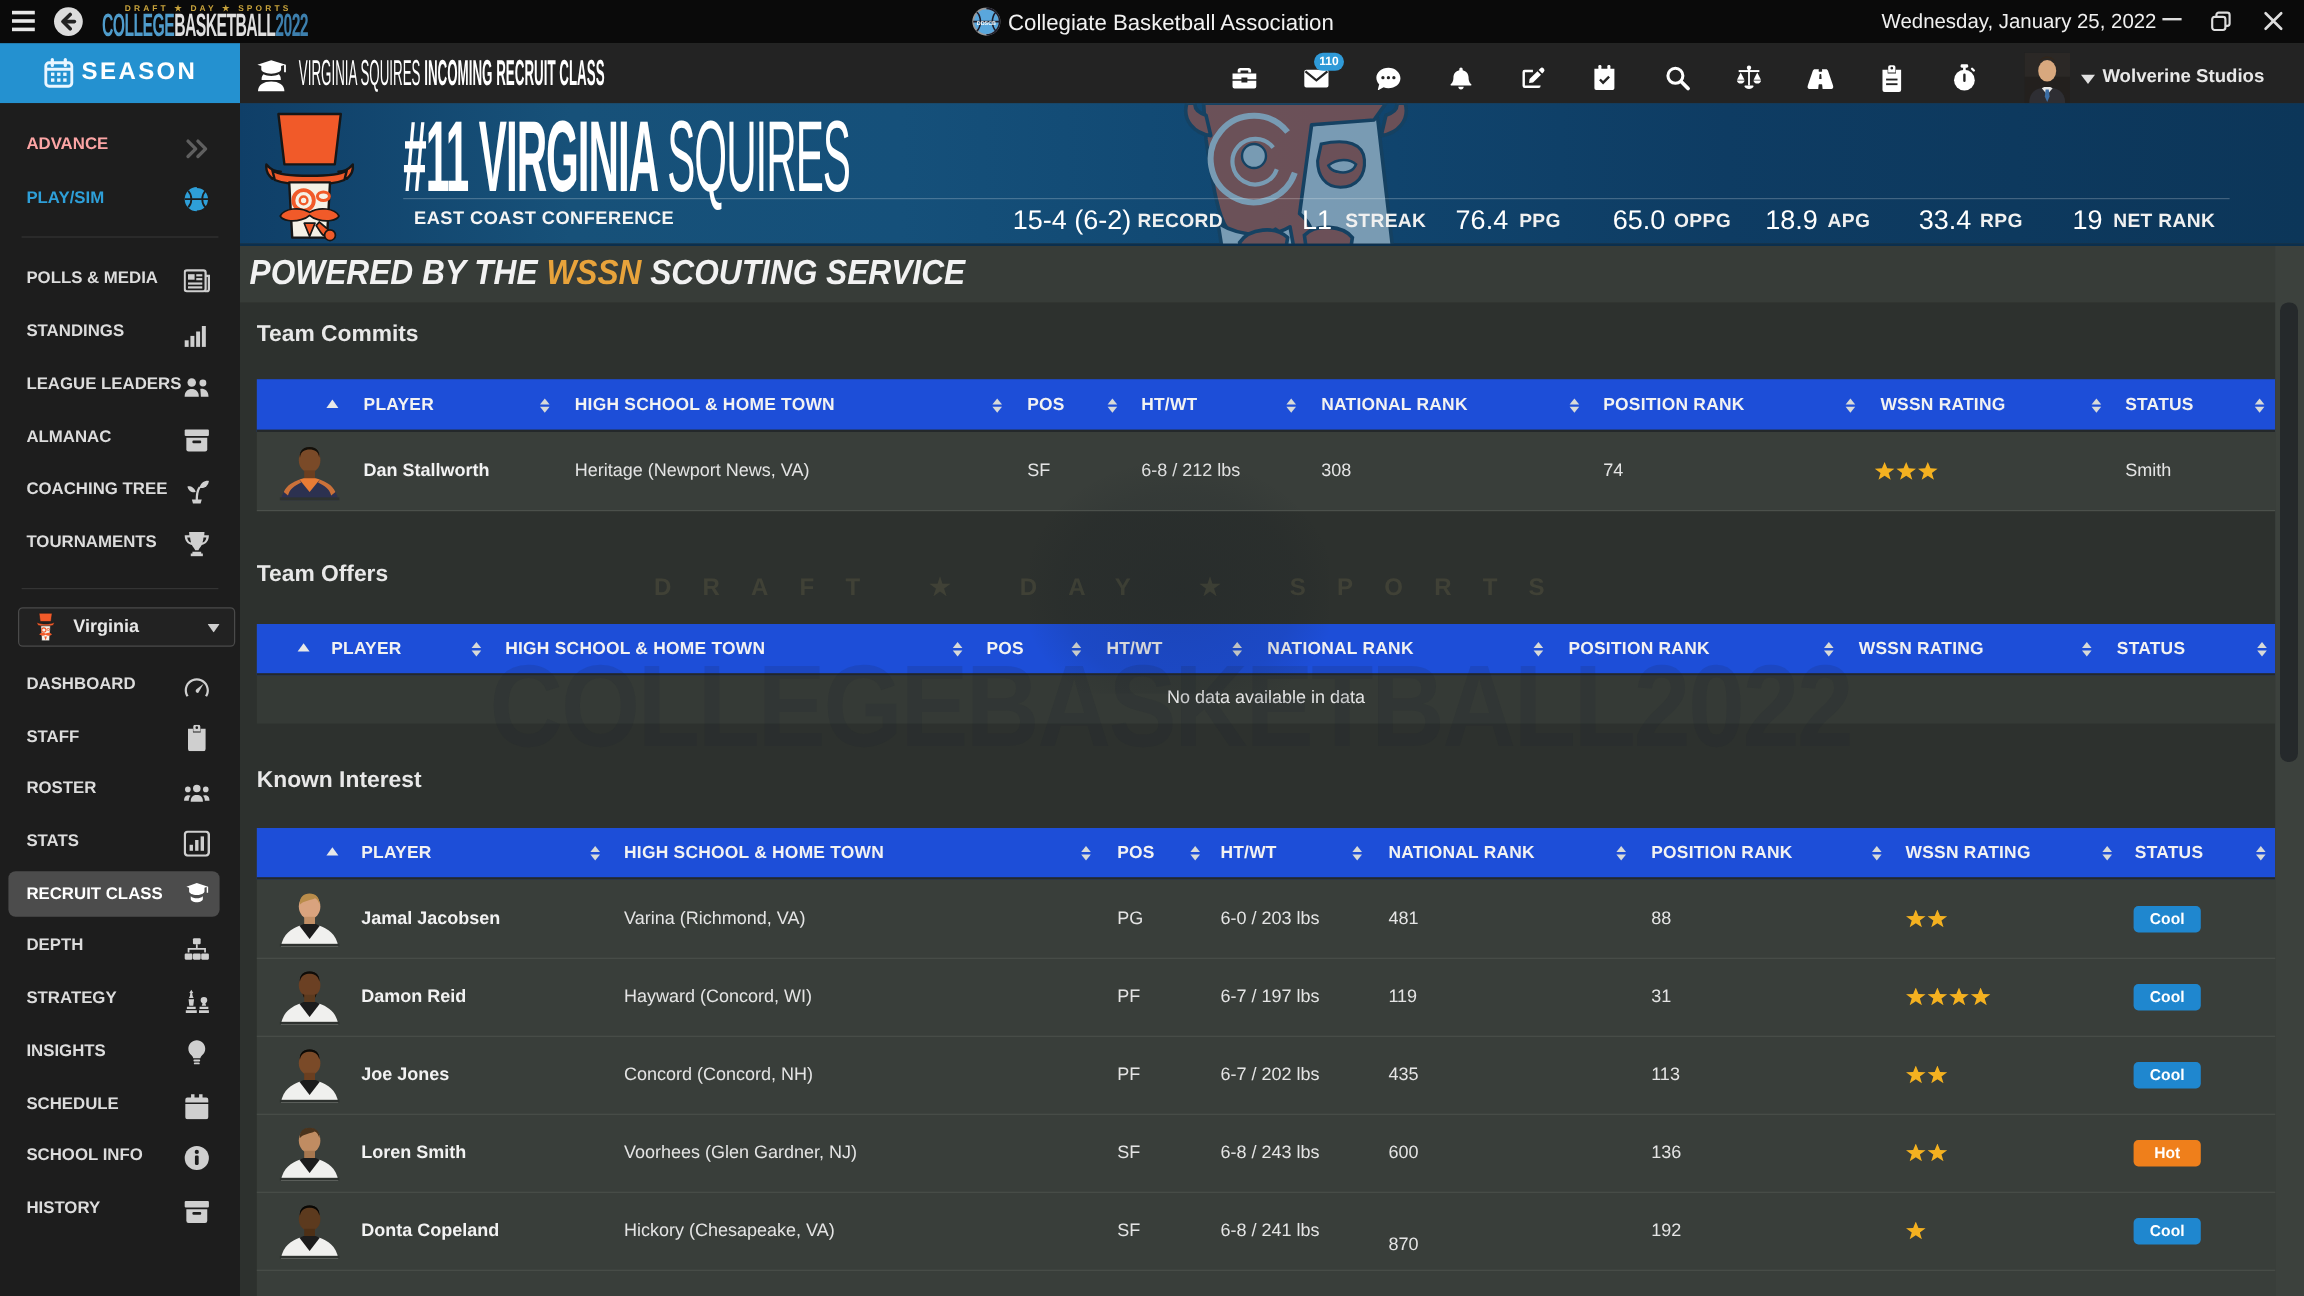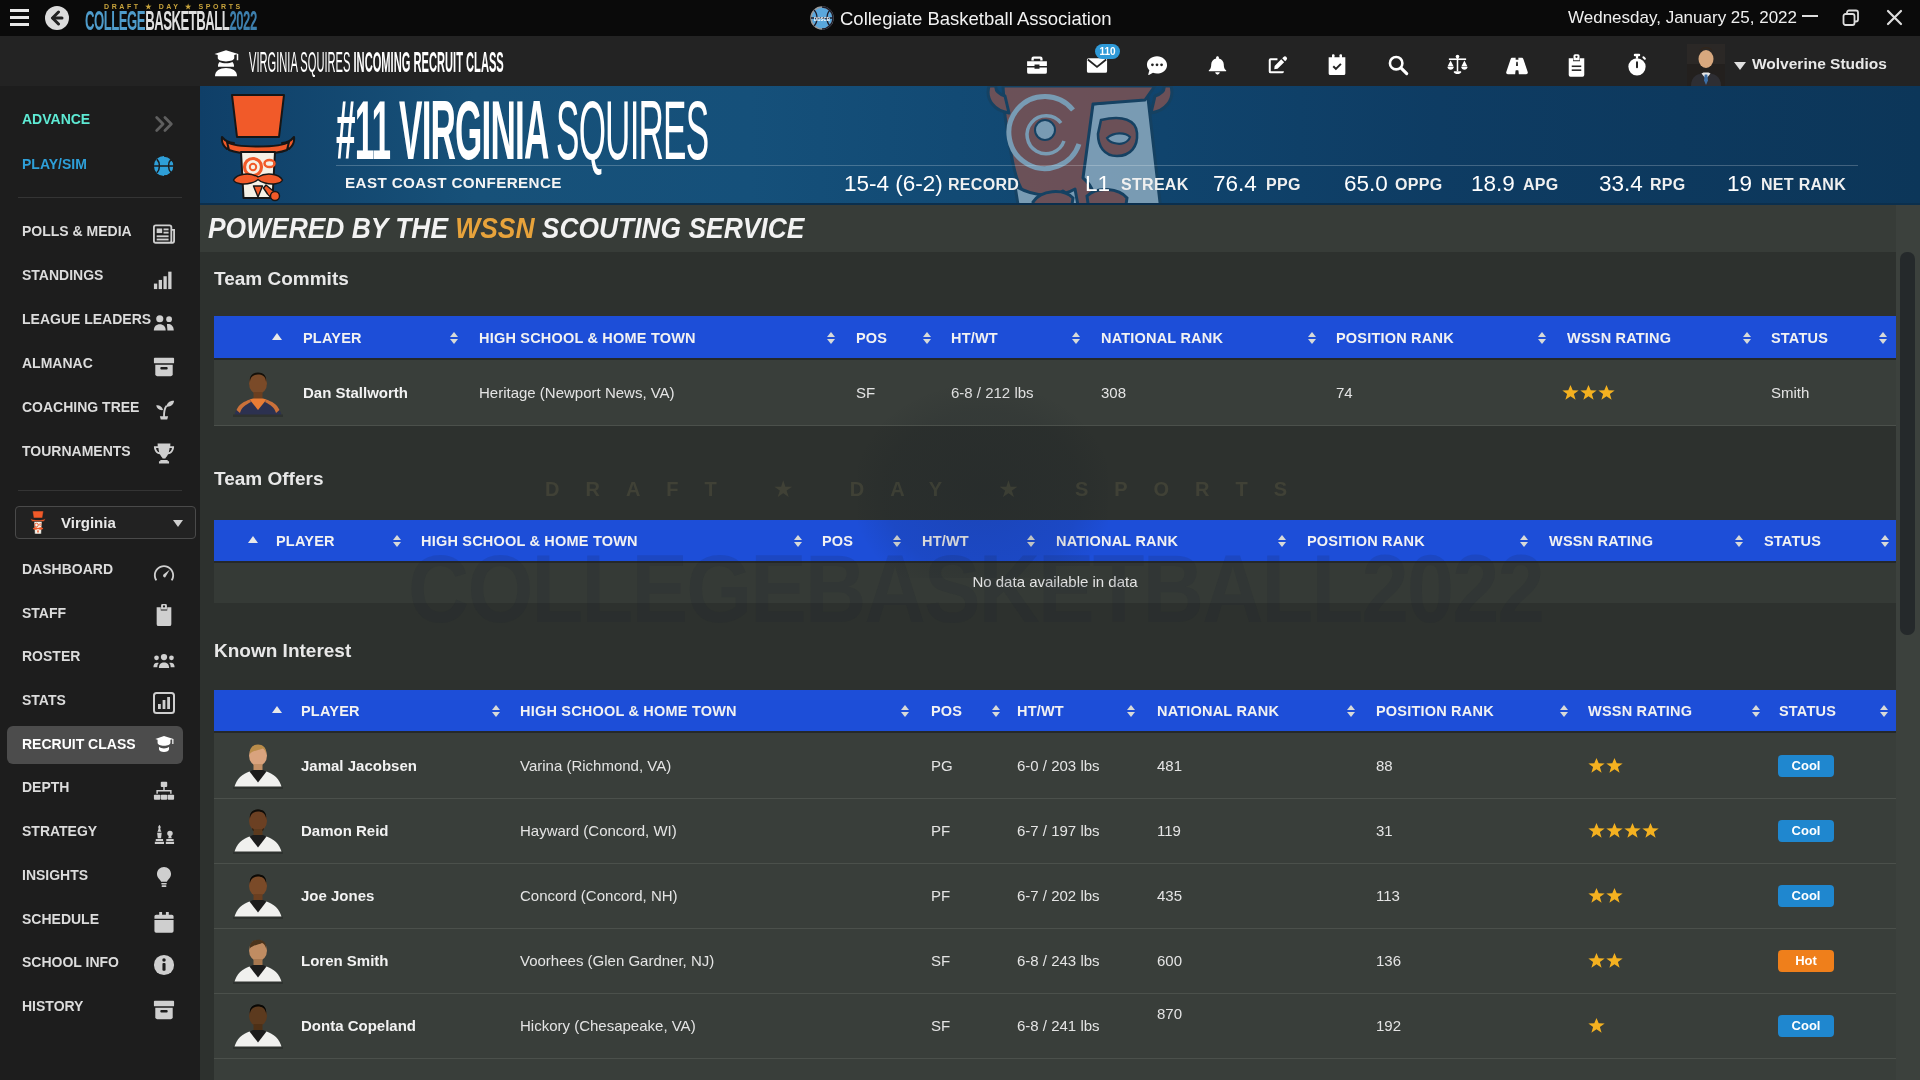--- a/index.html
+++ b/index.html
@@ -109,20 +109,36 @@
   <svg class="winbtn" style="left:1842px;top:9px" width="18" height="18" viewBox="0 0 18 18">
         <rect x="5" y="1.5" width="11" height="11" rx="2" fill="none" stroke="#ddd" stroke-width="1.8"></rect>
         <rect x="1.5" y="5" width="11" height="11" rx="2" fill="#0a0a0a" stroke="#ddd" stroke-width="1.8"></rect>
       </svg>
   <svg class="winbtn" style="left:1886px;top:9px" width="17" height="17" viewBox="0 0 17 17">
         <path d="M2 2 L15 15 M15 2 L2 15" stroke="#ddd" stroke-width="2.2" stroke-linecap="round"></path>
       </svg>
 </div>
 
 <div id="navbar">
+  <div id="seasontab">
+    <svg style="position:absolute;left:36px;top:12px" width="26" height="26" viewBox="0 0 24 24">
+          <rect x="2" y="4" width="20" height="18" rx="2.5" fill="none" stroke="#eaf6ff" stroke-width="2.2"></rect>
+          <path d="M2 9 L22 9" stroke="#eaf6ff" stroke-width="2.2"></path>
+          <path d="M7 1.5 L7 6 M17 1.5 L17 6" stroke="#eaf6ff" stroke-width="2.5" stroke-linecap="round"></path>
+          <g fill="#eaf6ff">
+            <rect x="6" y="11.5" width="2.6" height="2.6"></rect>
+            <rect x="10.7" y="11.5" width="2.6" height="2.6"></rect>
+            <rect x="15.4" y="11.5" width="2.6" height="2.6"></rect>
+            <rect x="6" y="16" width="2.6" height="2.6"></rect>
+            <rect x="10.7" y="16" width="2.6" height="2.6"></rect>
+            <rect x="15.4" y="16" width="2.6" height="2.6"></rect>
+          </g>
+        </svg>
+    <div class="lbl">SEASON</div>
+  </div>
   <svg style="position:absolute;left:211px;top:12px" width="30" height="30" viewBox="0 0 24 24" fill="#fff">
         <path d="M12 1.8 L2.8 4.8 L5.4 5.6 L5.4 8 C5.4 9.5 8.3 10.7 12 10.7 C15.7 10.7 18.6 9.5 18.6 8 L18.6 5.6 L20.6 5 L20.6 9.8 L21.8 9.8 L21.8 4.8 Z"></path>
         <path d="M12 12.2 C10 12.2 8.2 11.8 6.9 11.1 C6.1 11.9 5.6 13 5.6 14.2 L5.6 15 L18.4 15 L18.4 14.2 C18.4 13 17.9 11.9 17.1 11.1 C15.8 11.8 14 12.2 12 12.2 Z"></path>
         <path d="M3.2 22.5 C3.2 18.2 7 16 12 16 C17 16 20.8 18.2 20.8 22.5 Z"></path>
       </svg>
   <div id="pagetitle"><span class="lt">VIRGINIA SQUIRES </span>INCOMING RECRUIT CLASS</div>
 
   <svg style="position:absolute;left:1687px;top:8px" width="38" height="42" viewBox="0 0 38 42">
     <rect width="38" height="42" fill="#23201e"></rect>
     <rect width="38" height="20" fill="#2b2826"></rect>
@@ -193,21 +209,21 @@
     </svg>
 <svg style="position:absolute;left:1627px;top:53px" width="20" height="24" viewBox="0 0 22 26" fill="#fff">
       <rect x="7.5" y="0.5" width="7" height="3" rx="1.2"></rect>
       <rect x="9.8" y="3" width="2.4" height="3"></rect>
       <circle cx="11" cy="15" r="9.5"></circle>
       <rect x="16.6" y="4.2" width="4.5" height="2.2" rx="1.1" transform="rotate(45 18.8 5.3)"></rect>
       <path d="M11 10 V15.5" stroke="#232323" stroke-width="2.2" stroke-linecap="round"></path>
     </svg>
 
 <div id="sidebar">
-  <div class="sbitem" style="top:25px;color:#5eead4">ADVANCE</div>
+  <div class="sbitem" style="top:25px;color:#fca5a5">ADVANCE</div>
   <svg class="sbicon" style="top:27px" width="22" height="18" viewBox="0 0 24 20">
         <path d="M4 3 L11 10 L4 17 M13 3 L20 10 L13 17" stroke="#5f5f5f" stroke-width="3" fill="none" stroke-linecap="round" stroke-linejoin="round"></path>
       </svg>
   <div class="sbitem" style="top:70px;color:#2e9fd8">PLAY/SIM</div>
   <svg class="sbicon" style="top:69px" width="21" height="21" viewBox="0 0 24 24">
         <circle cx="12" cy="12" r="11" fill="#2e9fd8"></circle>
         <path d="M12 1 A11 11 0 0 1 12 23 M1 12 H23 M4.2 4.5 C8 8.5 8 15.5 4.2 19.5 M19.8 4.5 C16 8.5 16 15.5 19.8 19.5" stroke="#1d1d1d" stroke-width="1.6" fill="none"></path>
       </svg>
   <div class="sbdiv" style="top:111px"></div>
   <div class="sbitem" style="top:137px">POLLS &amp; MEDIA</div>
@@ -649,21 +665,21 @@
     <path d="M17 12 C17.5 7.5 20.5 5.5 25 5.5 C29.5 5.5 32.5 7.5 33 12 C33.5 8 31.5 3.5 25 3.5 C18.5 3.5 16.5 8 17 12 Z" fill="#0a0805"></path>
     <rect x="20.5" y="23" width="9" height="8.5" fill="#4e3016"></rect>
     <path d="M1 48 C3 37 10 33 16.5 30.5 L33.5 30.5 C40 33 47 37 49 48 Z" fill="#f0f0ee"></path>
     <path d="M16.5 30.5 L25 41.5 L33.5 30.5 L30 29 L20 29 Z" fill="#1c1c1c"></path>
     <rect x="0" y="45.5" width="50" height="2.5" fill="#2e322f"></rect>
   </svg>
   <div class="cname" style="left:87px;top:24px">Donta Copeland</div>
   <div class="ctext" style="left:306px;top:24px">Hickory (Chesapeake, VA)</div>
   <div class="ctext" style="left:717px;top:24px">SF</div>
   <div class="ctext" style="left:803px;top:24px">6-8 / 241 lbs</div>
-  <div class="ctext" style="left:943px;top:12px">870</div>
+  <div class="ctext" style="left:943px;top:36px">870</div>
   <div class="ctext" style="left:1162px;top:24px">192</div>
   <div class="stars" style="left:1374px;top:25px"><span class="star"></span></div>
   <div class="btn" style="left:1564px;top:22px">Cool</div>
 </div>
 <div class="rowsep" style="top:1058px"></div>
 <div class="trow" style="top:1058px;height:22px">
   <svg class="thumb" style="left:19px;top:9px" width="50" height="13" viewBox="0 0 50 13">
     <path d="M25 2 C19 2 17 7 17.2 13 L32.8 13 C33 7 31 2 25 2 Z" fill="#14100c"></path>
   </svg>
 </div>

